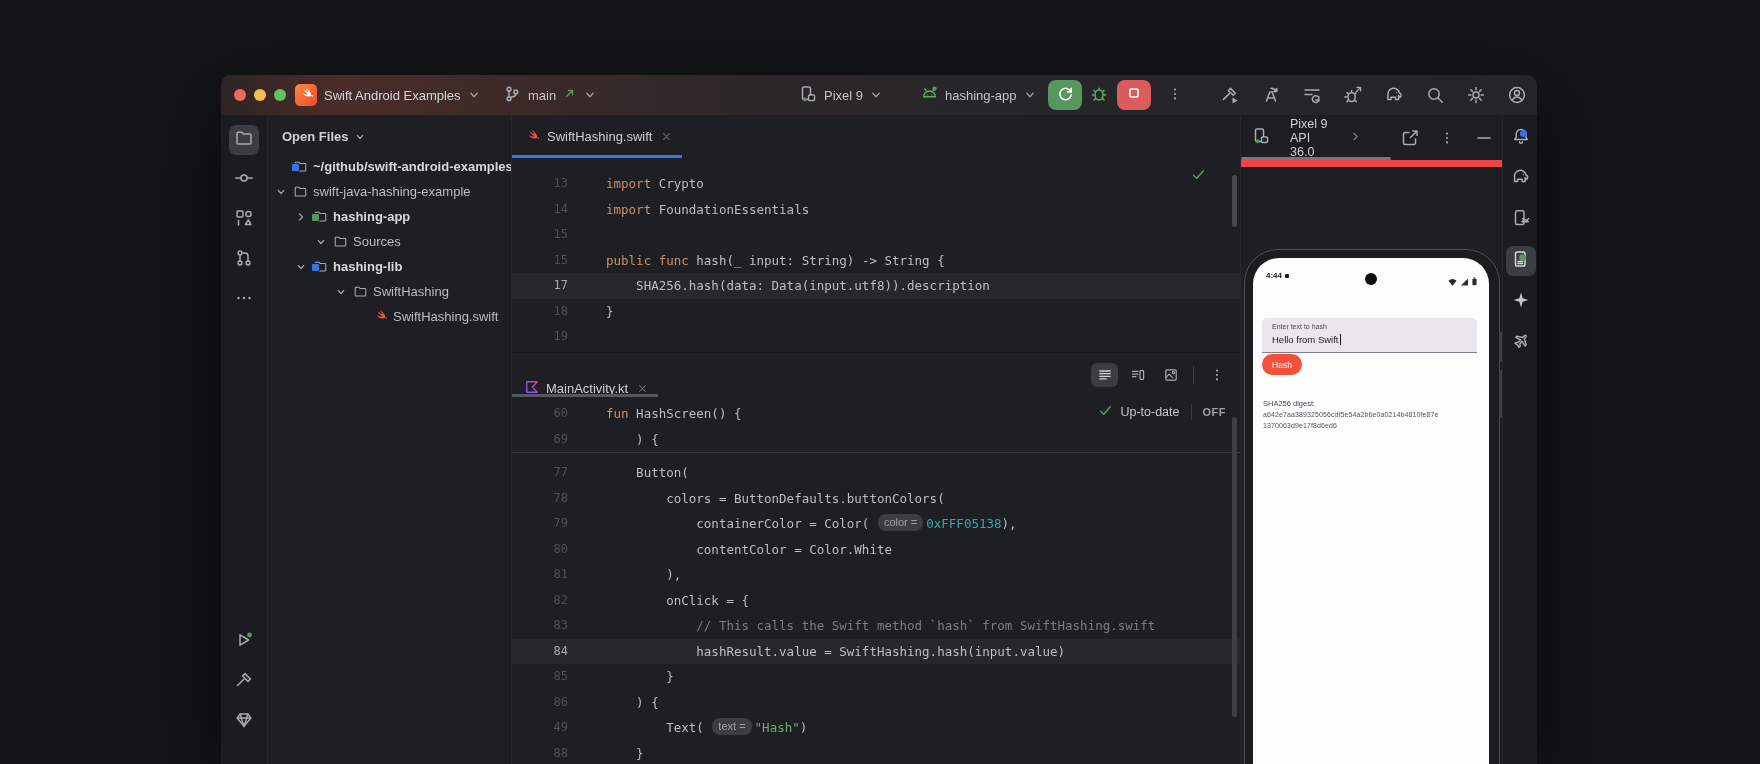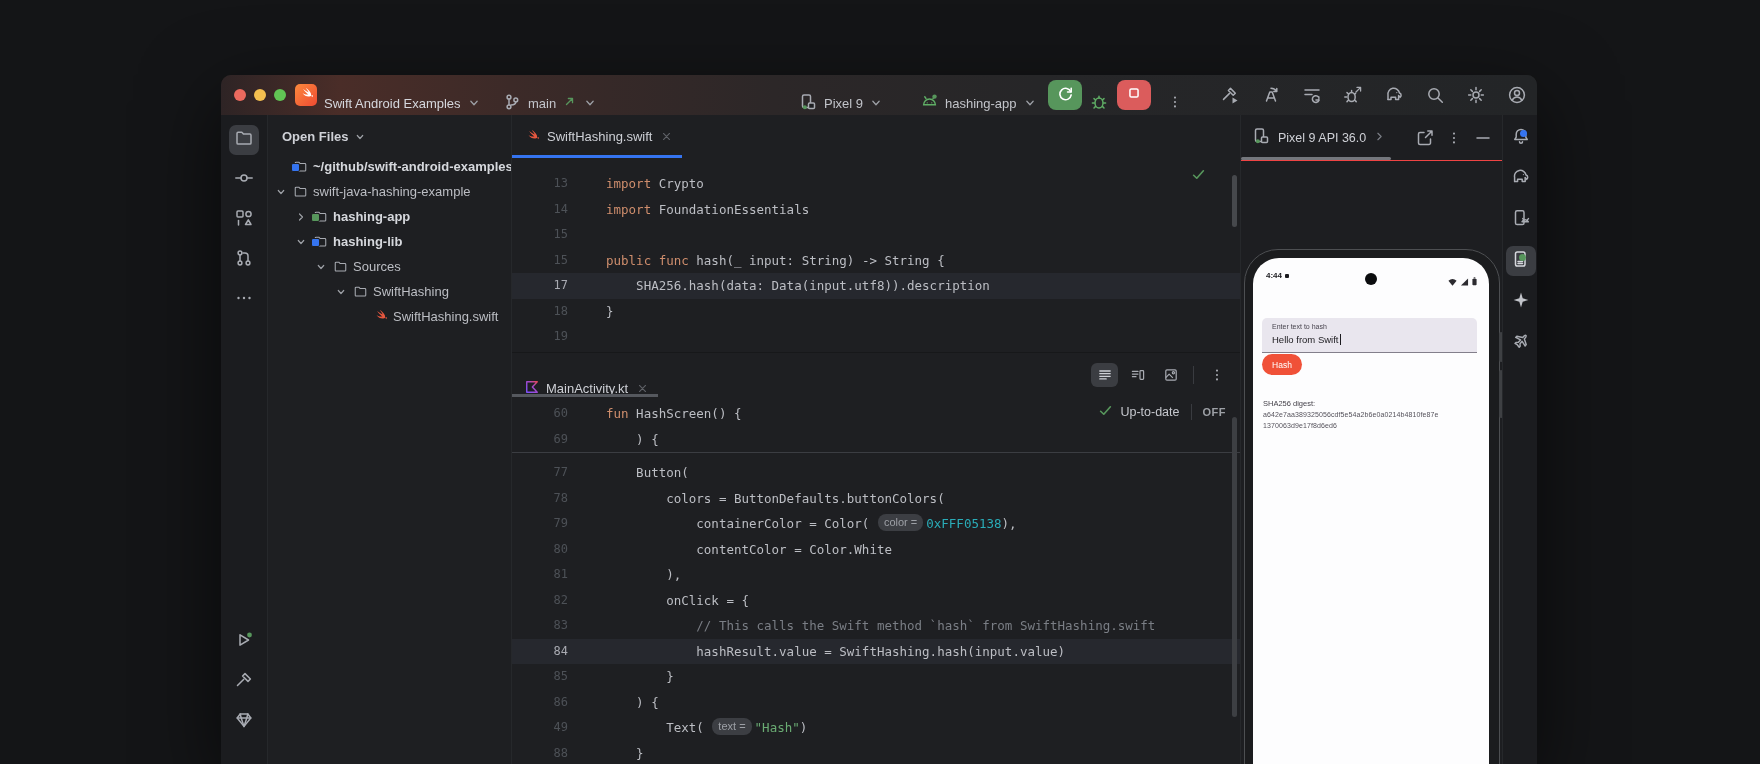--- a/index.html
+++ b/index.html
@@ -8,21 +8,21 @@
   .window{position:absolute;left:221px;top:75px;width:1316px;height:689px;background:#1e1f22;
           border-radius:10px 10px 0 0;box-shadow:0 24px 80px rgba(0,0,0,.6);overflow:hidden;}
   
   .titlebar{position:relative;height:40px;
     background:linear-gradient(90deg,#2e2425 0%,#4a2d28 9%,#3c2a28 22%,#2c2728 42%,#262628 62%,#232527 100%);}
   .traffic{position:absolute;left:13px;top:14px;display:flex;gap:8px;}
   .tl{width:12px;height:12px;border-radius:50%;}
   .tl.red{background:#EC6A5E}.tl.yel{background:#F4BF4F}.tl.grn{background:#61C554}
   .appicon{position:absolute;left:74px;top:9px;width:22px;height:22px;border-radius:5px;
     background:linear-gradient(135deg,#FC8A3D,#EF4A32);display:flex;align-items:center;justify-content:center;}
-  .tb-widget{position:absolute;top:8px;height:40px;display:flex;align-items:center;gap:6px;font-size:13px;color:#d5d7dd;cursor:default;}
+  .tb-widget{position:absolute;top:0;height:40px;display:flex;align-items:center;gap:6px;font-size:13px;color:#d5d7dd;cursor:default;}
   .tb-widget .sub{color:#c2c4ca}
   .chev svg,.icon16 svg{display:block}
   .runbtn{position:absolute;top:5px;width:34px;height:30px;border-radius:8px;display:flex;align-items:center;justify-content:center;}
   .runbtn.green{background:#57965C}
   .runbtn.red{background:#DB5C5C}
   .tb-icons{position:absolute;left:999px;top:0;height:40px;display:flex;align-items:center;gap:21px;}
   .tb-icons .ib{width:20px;height:20px}
   
   .main{position:absolute;top:40px;left:0;right:0;bottom:0;display:flex;}
   .main > *{box-sizing:border-box;}
@@ -70,21 +70,21 @@
   #code-bottom{padding-top:7px;}
   .okcheck{position:absolute;right:34px;top:52px;}
   .sthumb{position:absolute;right:3px;width:5px;border-radius:3px;background:#46484c;}
   .sthumb.t1{top:60px;height:52px;}
   .sthumb.t2{top:64px;height:300px;background:#3d3f43;}
   .upd{position:absolute;right:14px;top:50px;display:flex;align-items:center;gap:7px;font-size:12.5px;color:#c6c8ce;z-index:5;}
   .upd .sep{width:1px;height:16px;background:#393b40;margin:0 4px;}
   .upd .off{font-size:11px;font-weight:bold;color:#9da0a6;letter-spacing:.5px;}
   
   .device{width:262px;background:#1d1e21;border-left:1px solid #26282b;position:relative;overflow:hidden;}
-  .dev-head{height:45px;display:flex;align-items:center;gap:7px;padding:0 8px 0 10px;font-size:12.5px;color:#ced0d6;position:relative;border-bottom:1px solid #ef4444;}
+  .dev-head{height:45px;display:flex;align-items:center;gap:19px;padding:0 8px 0 10px;font-size:12.5px;color:#ced0d6;position:relative;border-bottom:7px solid #ef4444;}
   .dev-head::after{content:'';position:absolute;left:0;bottom:0;width:150px;height:3px;background:#74777d;border-radius:2px;}
   .dev-head .spacer{flex:1}
   .dev-head .hb{width:22px;height:22px;display:flex;align-items:center;justify-content:center;}
   .bezel{position:absolute;left:3px;top:134px;width:254px;height:600px;background:#1b1c1e;
          border:1px solid #4d4f52;border-radius:34px;}
   .sidebtn{position:absolute;right:-4px;width:4px;background:#3e4043;border-radius:2px;}
   .screen{position:absolute;left:8px;top:8px;width:236px;height:584px;background:#fdfdfe;border-radius:26px 26px 0 0;overflow:hidden;}
   .cam{position:absolute;left:50%;top:15px;width:12px;height:12px;margin-left:-6px;border-radius:50%;background:#0b0c0e;}
   .ptime{position:absolute;left:13px;top:13px;font-size:8px;font-weight:bold;color:#1b1b1f;display:flex;gap:3px;align-items:center;}
   .ptime i{width:4px;height:4px;background:#1b1b1f;border-radius:1px;}
@@ -344,50 +344,50 @@
               <span class="ticonbox">
                 <span style="display:flex">
                   <svg width="15" height="15" viewBox="0 0 20 20" fill="none" stroke="#A8ABB2" stroke-width="1.4" stroke-linecap="round" stroke-linejoin="round">
                     <path d="M3 5.4c0-.6.5-1.1 1.1-1.1h3.7l1.8 1.8h6.3c.6 0 1.1.5 1.1 1.1v7.7c0 .6-.5 1.1-1.1 1.1H4.1c-.6 0-1.1-.5-1.1-1.1z"></path>
                   </svg>
                 </span>
                 <span class="badge green"></span>
               </span>
               <span class="lbl b">hashing-app</span>
             </div>
+            <div class="trow" style="padding-left: 44px;">
+              <span class="chevbox">
+                <svg width="12" height="12" viewBox="0 0 20 20" fill="none" stroke="#9DA0A6" stroke-width="2" stroke-linecap="round" stroke-linejoin="round">
+                  <path d="M5.5 7.5l4.5 5 4.5-5"></path>
+                </svg>
+              </span>
+              <span class="ticonbox">
+                <span style="display:flex">
+                  <svg width="15" height="15" viewBox="0 0 20 20" fill="none" stroke="#A8ABB2" stroke-width="1.4" stroke-linecap="round" stroke-linejoin="round">
+                    <path d="M3 5.4c0-.6.5-1.1 1.1-1.1h3.7l1.8 1.8h6.3c.6 0 1.1.5 1.1 1.1v7.7c0 .6-.5 1.1-1.1 1.1H4.1c-.6 0-1.1-.5-1.1-1.1z"></path>
+                  </svg>
+                </span>
+              </span>
+              <span class="lbl">Sources</span>
+            </div>
             <div class="trow" style="padding-left: 24px;">
               <span class="chevbox">
                 <svg width="12" height="12" viewBox="0 0 20 20" fill="none" stroke="#9DA0A6" stroke-width="2" stroke-linecap="round" stroke-linejoin="round">
                   <path d="M5.5 7.5l4.5 5 4.5-5"></path>
                 </svg>
               </span>
               <span class="ticonbox">
                 <span style="display:flex">
                   <svg width="15" height="15" viewBox="0 0 20 20" fill="none" stroke="#A8ABB2" stroke-width="1.4" stroke-linecap="round" stroke-linejoin="round">
                     <path d="M3 5.4c0-.6.5-1.1 1.1-1.1h3.7l1.8 1.8h6.3c.6 0 1.1.5 1.1 1.1v7.7c0 .6-.5 1.1-1.1 1.1H4.1c-.6 0-1.1-.5-1.1-1.1z"></path>
                   </svg>
                 </span>
                 <span class="badge blue"></span>
               </span>
               <span class="lbl b">hashing-lib</span>
-            </div>
-            <div class="trow" style="padding-left: 44px;">
-              <span class="chevbox">
-                <svg width="12" height="12" viewBox="0 0 20 20" fill="none" stroke="#9DA0A6" stroke-width="2" stroke-linecap="round" stroke-linejoin="round">
-                  <path d="M5.5 7.5l4.5 5 4.5-5"></path>
-                </svg>
-              </span>
-              <span class="ticonbox">
-                <span style="display:flex">
-                  <svg width="15" height="15" viewBox="0 0 20 20" fill="none" stroke="#A8ABB2" stroke-width="1.4" stroke-linecap="round" stroke-linejoin="round">
-                    <path d="M3 5.4c0-.6.5-1.1 1.1-1.1h3.7l1.8 1.8h6.3c.6 0 1.1.5 1.1 1.1v7.7c0 .6-.5 1.1-1.1 1.1H4.1c-.6 0-1.1-.5-1.1-1.1z"></path>
-                  </svg>
-                </span>
-              </span>
-              <span class="lbl">Sources</span>
             </div>
             <div class="trow" style="padding-left: 64px;">
               <span class="chevbox">
                 <svg width="12" height="12" viewBox="0 0 20 20" fill="none" stroke="#9DA0A6" stroke-width="2" stroke-linecap="round" stroke-linejoin="round">
                   <path d="M5.5 7.5l4.5 5 4.5-5"></path>
                 </svg>
               </span>
               <span class="ticonbox">
                 <span style="display:flex">
                   <svg width="15" height="15" viewBox="0 0 20 20" fill="none" stroke="#A8ABB2" stroke-width="1.4" stroke-linecap="round" stroke-linejoin="round">

